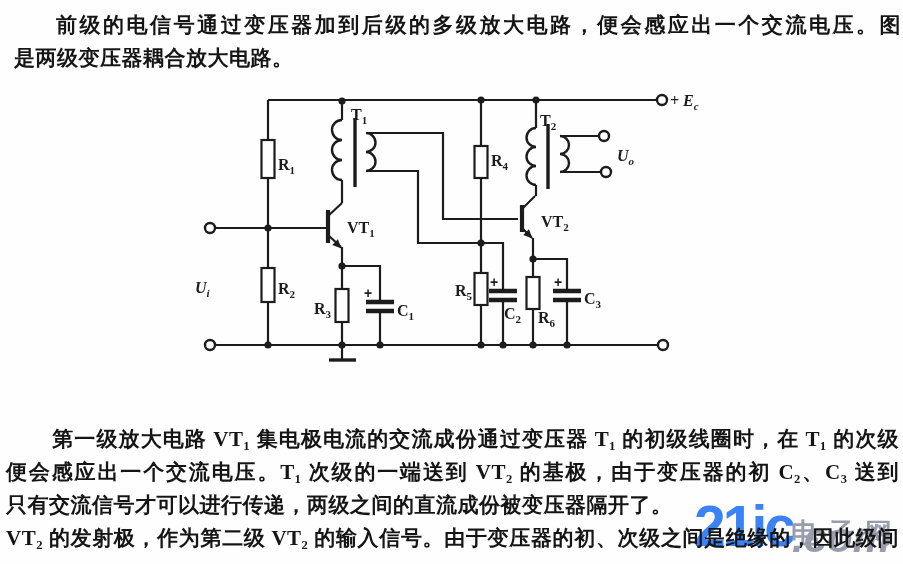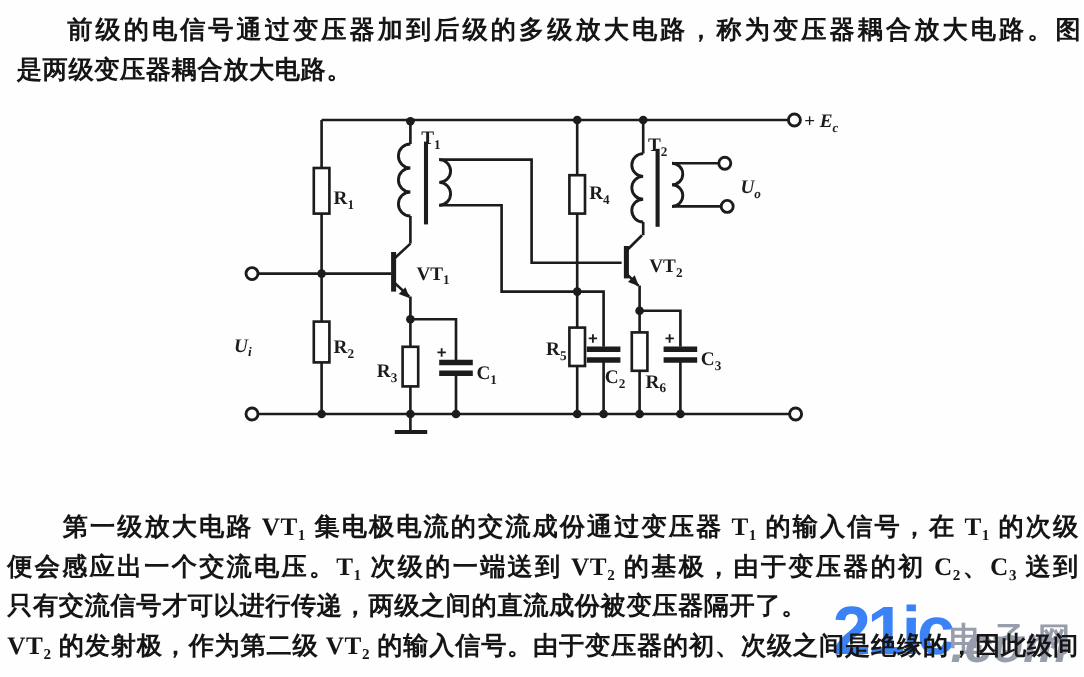--- a/index.html
+++ b/index.html
@@ -44,26 +44,26 @@
 
 <div id="page">
 
   <div id="wm">
     <span class="brand">21ic</span>
     <span class="cn">电子网</span>
     <span class="dotcom">.com</span>
   </div>
 
   <div id="para-top" class="para">
-    <div class="ln just">前级的电信号通过变压器加到后级的多级放大电路，称为变压器耦合放大电路。图</div>
+    <div class="ln just">前级的电信号通过变压器加到后级的多级放大电路，便会感应出一个交流电压。图</div>
     <div class="ln">是两级变压器耦合放大电路。</div>
   </div>
 
   <div id="para-bottom" class="para">
-    <div class="ln just">第一级放大电路 VT₁ 集电极电流的交流成份通过变压器 T₁ 的输入信号，在 T₁ 的次级</div>
+    <div class="ln just">第一级放大电路 VT₁ 集电极电流的交流成份通过变压器 T₁ 的初级线圈时，在 T₁ 的次级</div>
     <div class="ln just">便会感应出一个交流电压。T₁ 次级的一端送到 VT₂ 的基极，由于变压器的初 C₂、C₃ 送到</div>
     <div class="ln">只有交流信号才可以进行传递，两级之间的直流成份被变压器隔开了。</div>
     <div class="ln just">VT₂ 的发射极，作为第二级 VT₂ 的输入信号。由于变压器的初、次级之间是绝缘的，因此级间</div>
   </div>
 
   <svg id="circuit" width="903" height="564" viewBox="0 0 903 564">
 
     <g>
       <path class="wire" d="M268,100 H658"></path>
       <path class="wire" d="M268,100 V345"></path>

